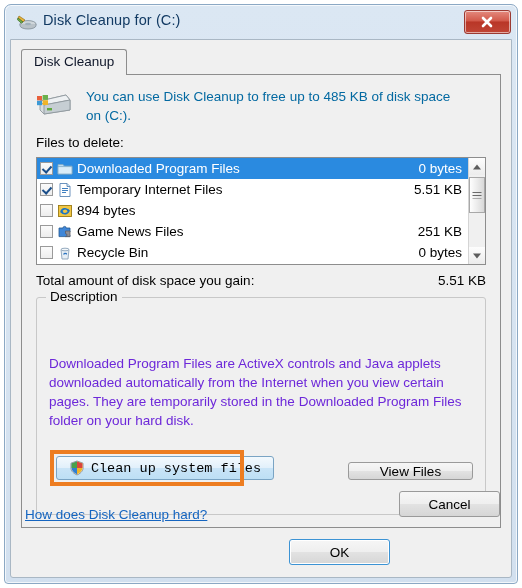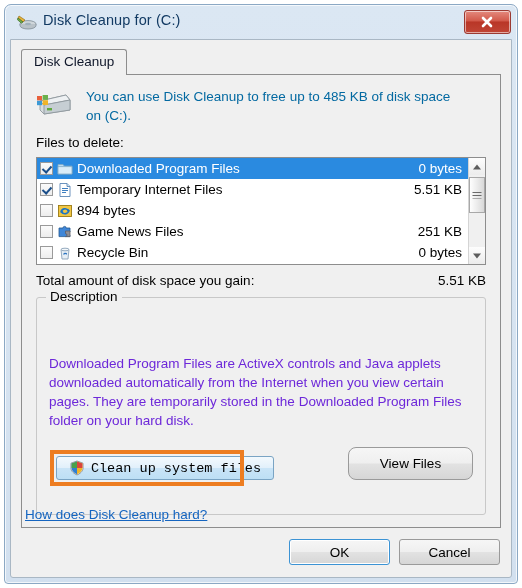--- a/index.html
+++ b/index.html
@@ -334,22 +334,21 @@
     height: 36px;
     border: 4px solid #ed7d21;
     box-sizing: border-box;
     pointer-events: none;
   }
   .btn-viewfiles {
     position: absolute;
     right: 12px;
     bottom: 34px;
     width: 125px;
-    height: 33px;
-    border-radius: 8px;
+    height: 18px;
   }
   .shield { width: 16px; height: 16px; flex: 0 0 auto; }
 
   .help-link {
     position: absolute;
     left: 14px;
     bottom: 55px;
     font-size: 13.5px;
     color: #1565c0;
     text-decoration: underline;
@@ -361,20 +360,21 @@
     right: 11px;
     bottom: 12px;
     display: flex;
     gap: 9px;
   }
   .btn-ok {
     width: 101px;
     height: 26px;
     border: 1px solid #3c93d4;
     box-shadow: 0 0 0 1px #ffffff inset;
+    margin-top: 48px;
   }
   .btn-cancel {
     width: 101px;
     height: 26px;
   }
 </style>
 </head>
 <body>
 
 <div class="window">

